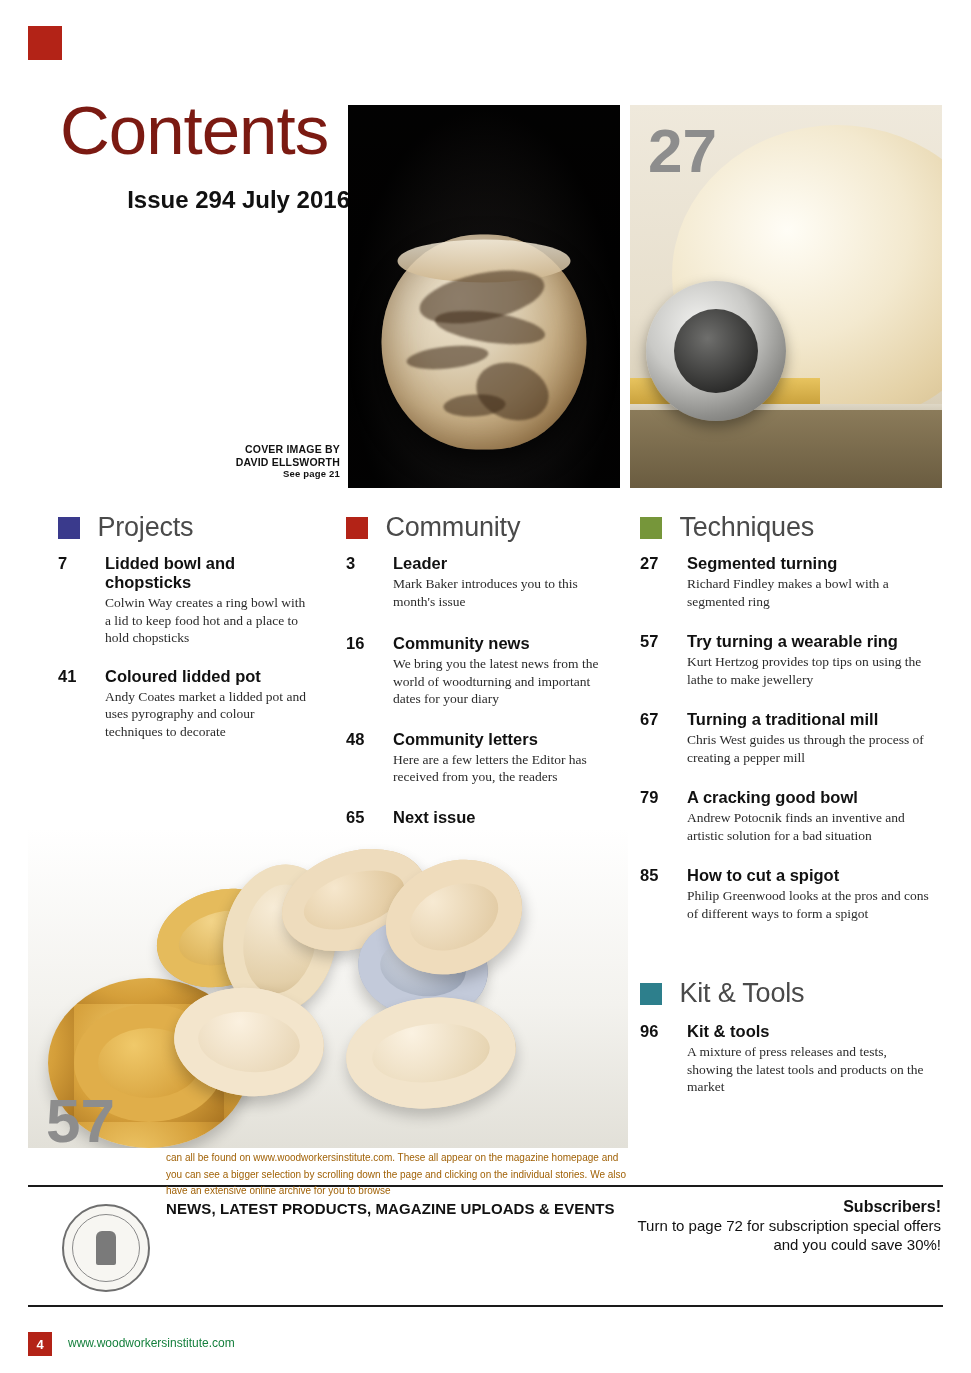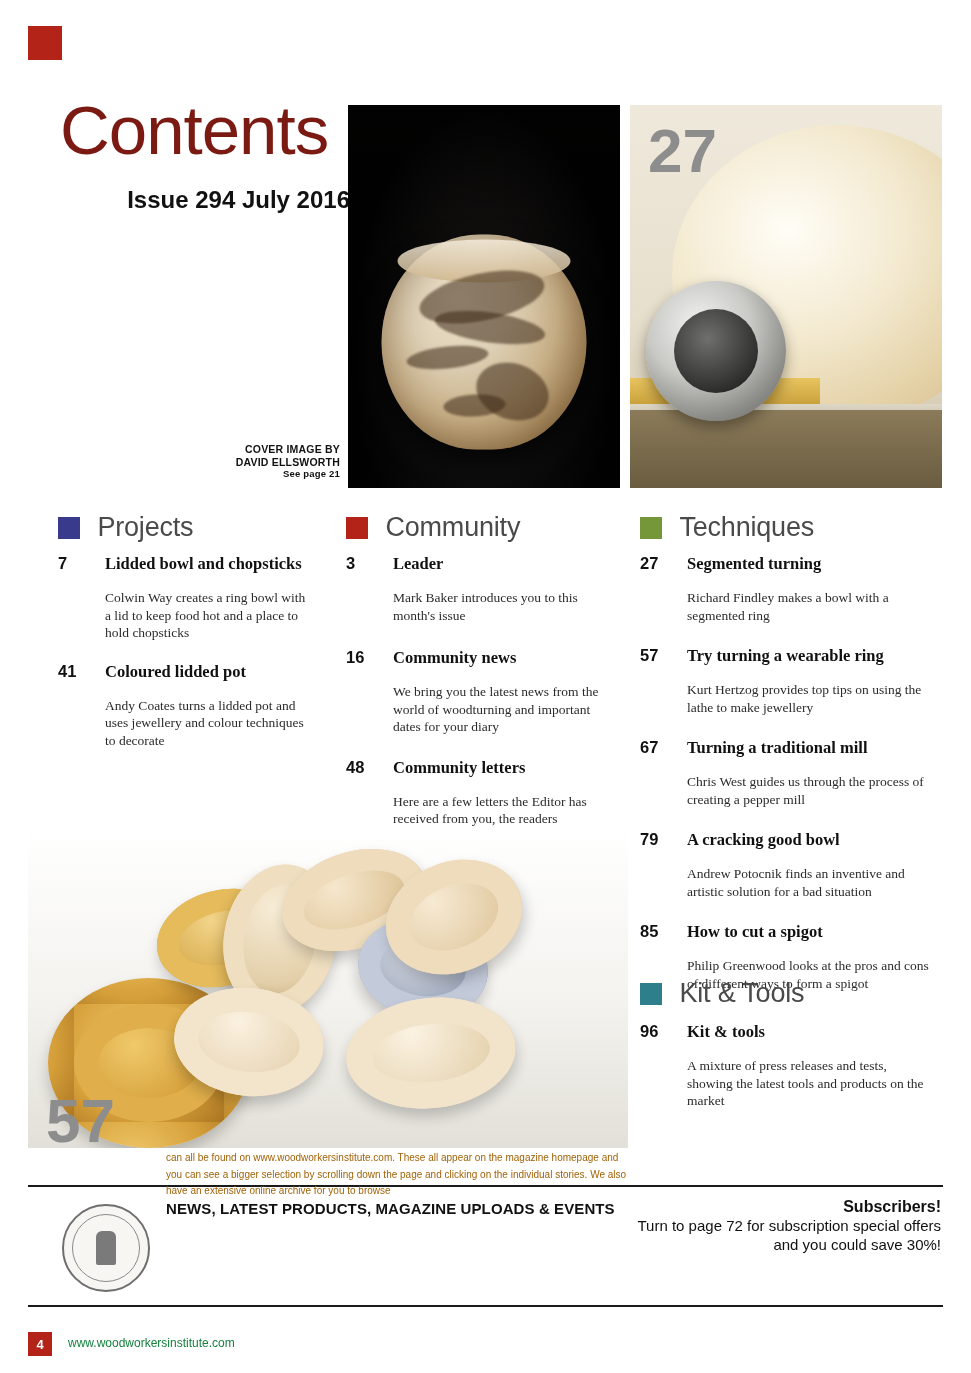--- a/index.html
+++ b/index.html
@@ -52,22 +52,22 @@
 
   
   .sec{position:absolute;}
   .sec-sq{width:22px;height:22px;display:inline-block;vertical-align:middle;}
   .sec-title{display:inline-block;vertical-align:middle;margin-left:13px;font-size:27px;color:#4a4a4a;font-weight:400;letter-spacing:-.2px;}
 
   .col{position:absolute;}
   .entry{position:relative;margin-bottom:16px;}
   .entry .pg{position:absolute;left:0;top:0;font-size:16.5px;font-weight:700;color:#111;}
   .entry .body{margin-left:47px;}
-  .entry .hd{font-size:16.5px;font-weight:700;color:#111;line-height:19px;font-family:Liberation Serif, serif;}
-  .entry .dk{font-family:"Liberation Serif",serif;font-size:13.5px;line-height:17.5px;color:#2b2b2b;margin-top:16px;}
+  .entry .hd{font-size:16.5px;font-weight:700;color:#111;line-height:19px;}
+  .entry .dk{font-family:"Liberation Serif",serif;font-size:13.5px;line-height:17.5px;color:#2b2b2b;margin-top:2px;}
 
   
   .rings-img{position:absolute;left:28px;top:828px;width:600px;height:320px;overflow:hidden;}
   .rings-bg{position:absolute;inset:0;background:linear-gradient(180deg,#ffffff 0%,#f3f2ee 55%,#e2e0d8 100%);}
   .ring{position:absolute;border-radius:50%;}
   .r-out{box-shadow:0 8px 16px rgba(0,0,0,.18);}
   .big57{position:absolute;left:46px;top:1090px;font-size:62px;font-weight:700;color:#8d8d8d;line-height:62px;}
 
   
   .rule-top{position:absolute;left:28px;top:1185px;width:915px;height:2px;background:#1a1a1a;}
@@ -135,21 +135,21 @@
       <div class="pg">7</div>
       <div class="body">
         <div class="hd">Lidded bowl and chopsticks</div>
         <div class="dk">Colwin Way creates a ring bowl with a lid to keep food hot and a place to hold chopsticks</div>
       </div>
     </div>
     <div class="entry" style="margin-top:20px;">
       <div class="pg">41</div>
       <div class="body">
         <div class="hd">Coloured lidded pot</div>
-        <div class="dk">Andy Coates turns a lidded pot and uses jewellery and colour techniques to decorate</div>
+        <div class="dk">Andy Coates market a lidded pot and uses pyrography and colour techniques to decorate</div>
       </div>
     </div>
   </div>
 
   <div class="sec" style="left:346px;top:512px;">
     <span class="sec-sq" style="background:#b32317"></span>
     <span class="sec-title">Community</span>
   </div>
   <div class="col" style="left:346px;top:554px;width:270px;">
     <div class="entry">

